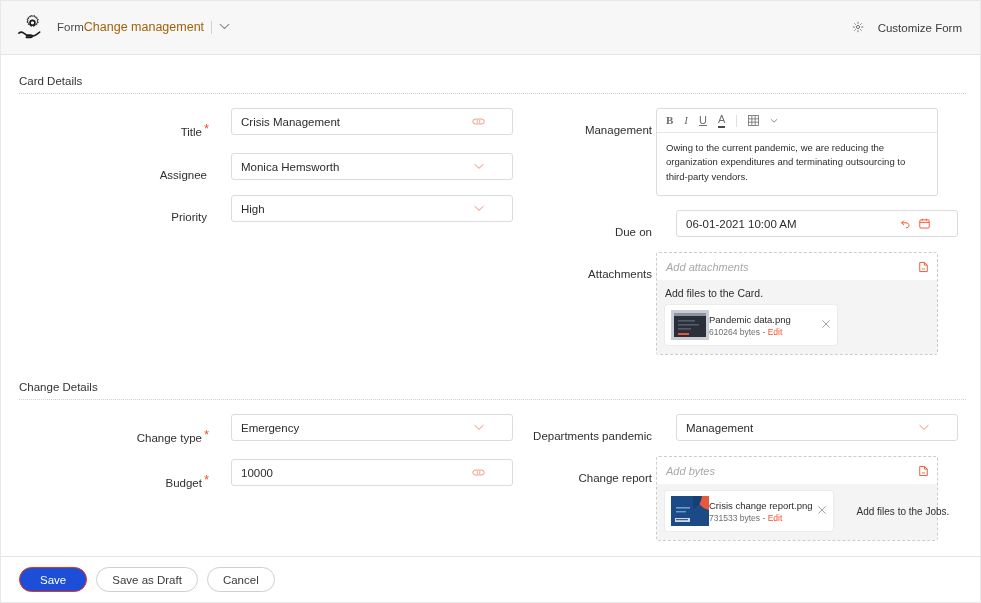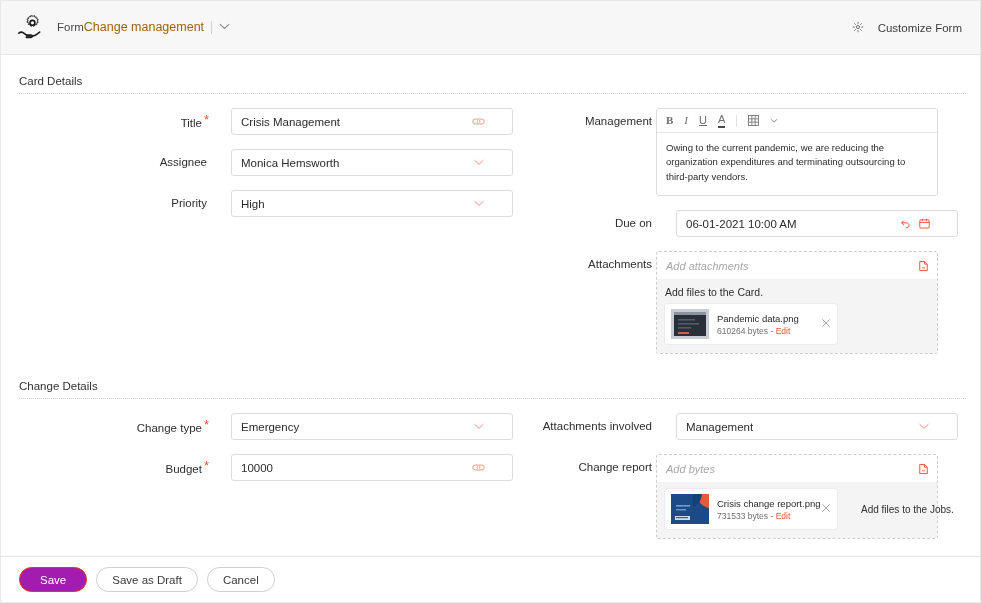--- a/index.html
+++ b/index.html
@@ -55,20 +55,21 @@
   }
   .col { display: flex; flex-direction: column; }
 
   .field { display: flex; align-items: flex-start; margin-bottom: 14px; }
   .field-label {
     font-size: 11.5px; color: #2f2f2f;
     text-align: right;
     padding-top: 7px;
     position: relative;
     white-space: nowrap;
+    margin-top: 9px;
   }
   .col-left .field-label { width: 210px; padding-right: 4px; }
   .col-right .field-label { width: 125px; padding-right: 4px; }
   .req { color: #f4522f; font-size: 13px; position: relative; top: -3px; left: 2px; }
 
   .control { position: relative; }
   .col-left .control { width: 282px; }
   .col-right .control { width: 282px; }
 
   .input {
@@ -115,21 +116,21 @@
   .dz-input {
     height: 27px; display: flex; align-items: center;
     padding: 0 28px 0 9px;
     font-size: 11px; color: #a8a8a8; font-style: italic;
   }
   .dz-icon { position: absolute; right: 8px; top: 6px; }
   .dz-panel { background: #f4f4f4; padding: 7px 8px 9px 8px; }
   .dz-hint { font-size: 10.5px; color: #2f2f2f; margin-bottom: 6px; }
   .file-card {
     background: #fff; border-radius: 3px;
-    display: flex; align-items: center; gap: 8px;
+    display: flex; align-items: center; 
     padding: 5px 6px; width: 172px;
     box-shadow: 0 0 0 1px #ececec;
     position: relative;
   }
   .thumb { width: 38px; height: 30px; border-radius: 2px; flex: none; display: block; }
   .file-meta { display: flex; flex-direction: column; gap: 2px; min-width: 0; }
   .file-name { font-size: 9.5px; color: #2a2a2a; white-space: nowrap; }
   .file-sub { font-size: 8.5px; color: #6f6f6f; white-space: nowrap; }
   .file-edit { color: #f4522f; }
   .file-close { margin-left: auto; color: #9a9a9a; font-size: 12px; padding-left: 4px; }
@@ -144,21 +145,21 @@
     display: flex; align-items: center; gap: 9px;
     padding: 0 18px;
     background: #fff;
   }
   .btn {
     height: 25px; border-radius: 13px;
     display: inline-flex; align-items: center; justify-content: center;
     font-size: 11.5px; padding: 0 15px; cursor: pointer;
     border: 1px solid #cfcfcf; background: #fff; color: #3a3a3a;
   }
-  .btn-primary { background: #a21caf; border-color: #f5300f; color: #fff; padding: 0 20px; }
+  .btn-primary { background: #1d4ed8; border-color: #f5300f; color: #fff; padding: 0 20px; }
 </style>
 </head>
 <body>
 
 <div class="page">
 
   <div class="header">
     <div class="header-left">
       <span class="app-icon">
         <svg viewBox="0 0 32 32" width="30" height="30" fill="none" stroke="#1c1c1c" stroke-width="1.7">
@@ -378,21 +379,21 @@
                   <path d="M6.5 3.2v3.6M9.5 3.2v3.6" stroke-width="1"></path>
               </svg>
             </span>
           </div>
         </div>
       </div>
 
       <div class="col col-right">
 
         <div class="field">
-          <div class="field-label">Attachments involved</div>
+          <div class="field-label">Departments pandemic</div>
           <div class="control">
             <div class="input">
               <span>Management</span>
             </div>
             <span class="caret">
               <svg viewBox="0 0 12 8" width="10" height="7">
                   <path d="M1 1.5L6 6.2l5-4.7" fill="none" stroke="#f08e78" stroke-width="1.2" stroke-linecap="round"></path>
                 </svg>
             </span>
           </div>

